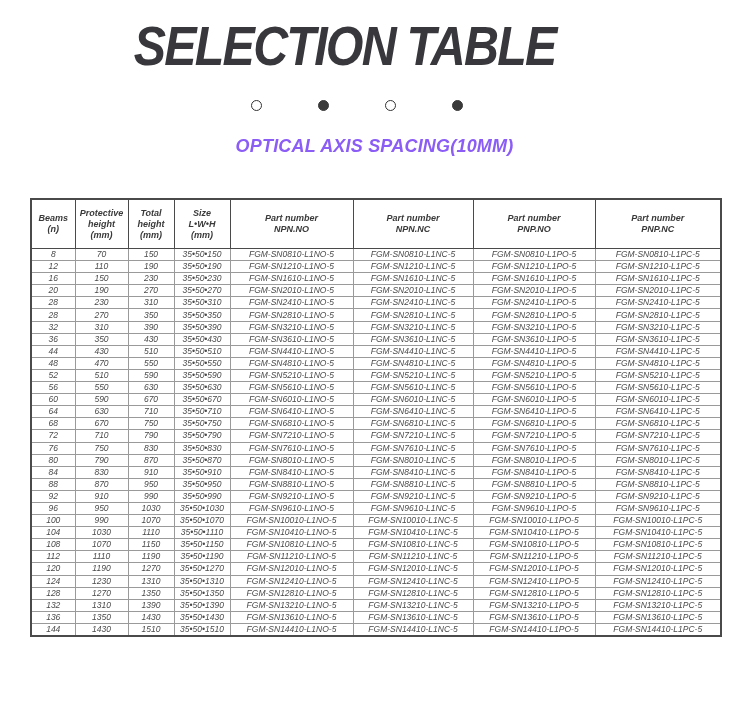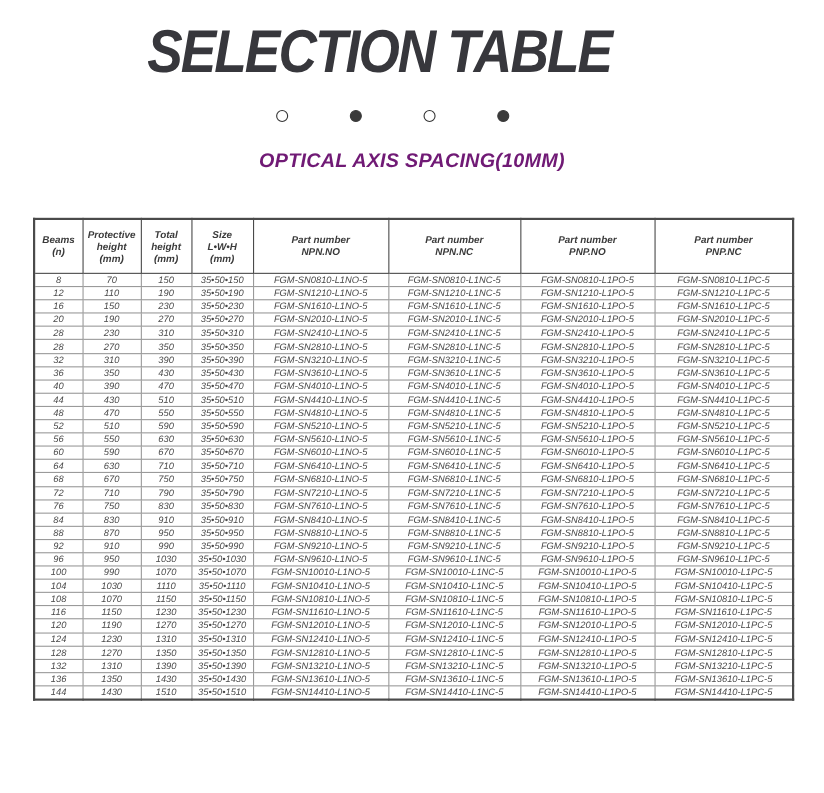--- a/index.html
+++ b/index.html
@@ -38,21 +38,21 @@
     box-sizing: border-box;
     background: #ffffff;
   }
   .dot.filled { background: #3a3a3a; border-color: #3a3a3a; }
 
   .subtitle {
     margin: 25px 0 0 0;
     text-align: center;
     font-size: 18px;
     font-weight: bold;
-    color: #701a75;
+    color: #8b5cf6;
     letter-spacing: 0.2px;
   }
 
   table.selection {
     margin: 41px 0 0 30px;
     border-collapse: collapse;
     table-layout: fixed;
     width: 690px;
     border: 2px solid #4a4a4a;
     padding-left: 24px;
@@ -218,30 +218,20 @@
           <td>36</td>
           <td>350</td>
           <td>430</td>
           <td>35•50•430</td>
           <td>FGM-SN3610-L1NO-5</td>
           <td>FGM-SN3610-L1NC-5</td>
           <td>FGM-SN3610-L1PO-5</td>
           <td>FGM-SN3610-L1PC-5</td>
         </tr>
         <tr>
-          <td>40</td>
-          <td>390</td>
-          <td>470</td>
-          <td>35•50•470</td>
-          <td>FGM-SN4010-L1NO-5</td>
-          <td>FGM-SN4010-L1NC-5</td>
-          <td>FGM-SN4010-L1PO-5</td>
-          <td>FGM-SN4010-L1PC-5</td>
-        </tr>
-        <tr>
           <td>44</td>
           <td>430</td>
           <td>510</td>
           <td>35•50•510</td>
           <td>FGM-SN4410-L1NO-5</td>
           <td>FGM-SN4410-L1NC-5</td>
           <td>FGM-SN4410-L1PO-5</td>
           <td>FGM-SN4410-L1PC-5</td>
         </tr>
         <tr>
@@ -318,20 +308,30 @@
           <td>76</td>
           <td>750</td>
           <td>830</td>
           <td>35•50•830</td>
           <td>FGM-SN7610-L1NO-5</td>
           <td>FGM-SN7610-L1NC-5</td>
           <td>FGM-SN7610-L1PO-5</td>
           <td>FGM-SN7610-L1PC-5</td>
         </tr>
         <tr>
+          <td>80</td>
+          <td>790</td>
+          <td>870</td>
+          <td>35•50•870</td>
+          <td>FGM-SN8010-L1NO-5</td>
+          <td>FGM-SN8010-L1NC-5</td>
+          <td>FGM-SN8010-L1PO-5</td>
+          <td>FGM-SN8010-L1PC-5</td>
+        </tr>
+        <tr>
           <td>84</td>
           <td>830</td>
           <td>910</td>
           <td>35•50•910</td>
           <td>FGM-SN8410-L1NO-5</td>
           <td>FGM-SN8410-L1NC-5</td>
           <td>FGM-SN8410-L1PO-5</td>
           <td>FGM-SN8410-L1PC-5</td>
         </tr>
         <tr>
@@ -388,28 +388,28 @@
           <td>108</td>
           <td>1070</td>
           <td>1150</td>
           <td>35•50•1150</td>
           <td>FGM-SN10810-L1NO-5</td>
           <td>FGM-SN10810-L1NC-5</td>
           <td>FGM-SN10810-L1PO-5</td>
           <td>FGM-SN10810-L1PC-5</td>
         </tr>
         <tr>
-          <td>116</td>
-          <td>1150</td>
-          <td>1230</td>
-          <td>35•50•1230</td>
-          <td>FGM-SN11610-L1NO-5</td>
-          <td>FGM-SN11610-L1NC-5</td>
-          <td>FGM-SN11610-L1PO-5</td>
-          <td>FGM-SN11610-L1PC-5</td>
+          <td>112</td>
+          <td>1110</td>
+          <td>1190</td>
+          <td>35•50•1190</td>
+          <td>FGM-SN11210-L1NO-5</td>
+          <td>FGM-SN11210-L1NC-5</td>
+          <td>FGM-SN11210-L1PO-5</td>
+          <td>FGM-SN11210-L1PC-5</td>
         </tr>
         <tr>
           <td>120</td>
           <td>1190</td>
           <td>1270</td>
           <td>35•50•1270</td>
           <td>FGM-SN12010-L1NO-5</td>
           <td>FGM-SN12010-L1NC-5</td>
           <td>FGM-SN12010-L1PO-5</td>
           <td>FGM-SN12010-L1PC-5</td>

